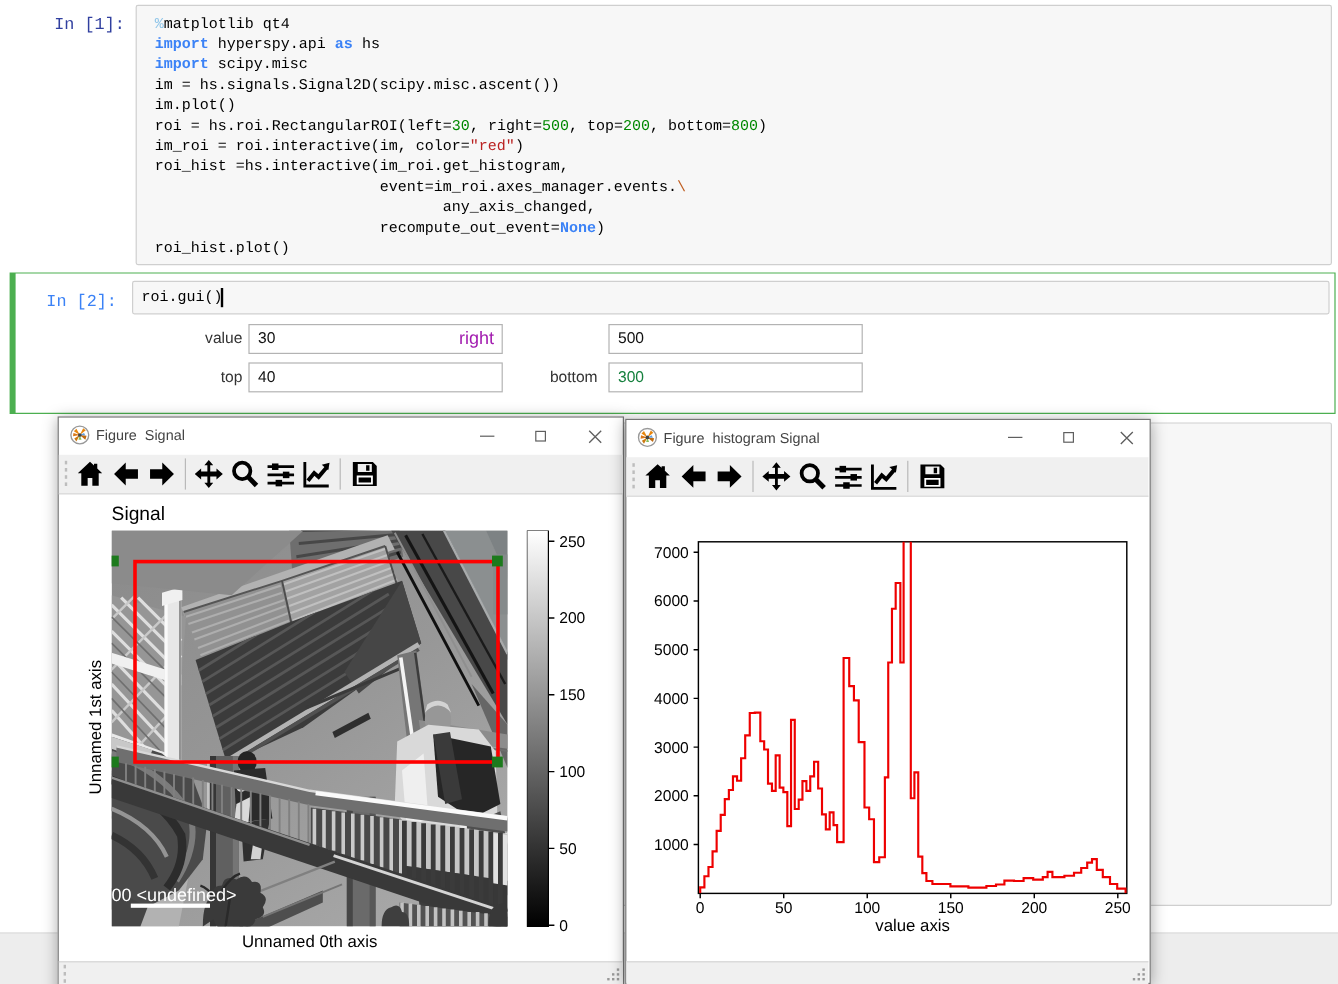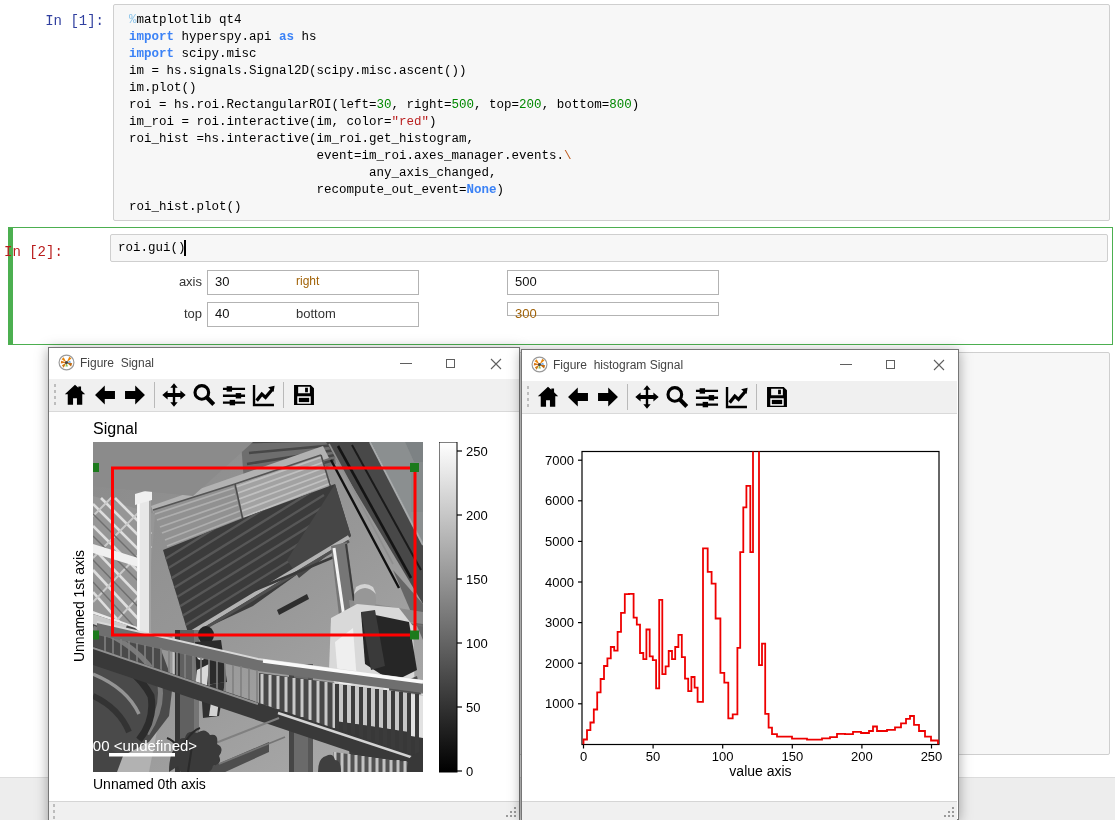--- a/index.html
+++ b/index.html
@@ -22,32 +22,32 @@
 im = hs.signals.Signal2D(scipy.misc.ascent())
 im.plot()
 roi = hs.roi.RectangularROI(left=<span class="num">30</span>, right=<span class="num">500</span>, top=<span class="num">200</span>, bottom=<span class="num">800</span>)
 im_roi = roi.interactive(im, color=<span class="str">"red"</span>)
 roi_hist =hs.interactive(im_roi.get_histogram,
                          event=im_roi.axes_manager.events.<span class="op">\</span>
                                 any_axis_changed,
                          recompute_out_event=<span class="kw">None</span>)
 roi_hist.plot()</pre>
 <div class="abs" style="left:8px;top:227px;width:1105px;height:118px;border:1px solid #4CAF50;border-left:5px solid #4CAF50;background:#fff"></div>
-<div class="abs mono" style="left:4px;top:244px;width:104px;text-align:left;font-size:14px;color:#b91c1c">In [2]:</div>
+<div class="abs mono" style="left:16px;top:244px;width:104px;text-align:center;font-size:14px;color:#3b82f6">In [2]:</div>
 <div class="abs" style="left:110px;top:234px;width:998px;height:28px;background:#f7f7f7;border:1px solid #cfcfcf;border-radius:2px"></div>
 <pre class="code abs" style="left:118px;top:240px">roi.gui()</pre>
 <div class="abs" style="left:184px;top:240px;width:1.5px;height:16px;background:#000"></div>
-<div class="abs" style="left:0;top:274px;width:202px;text-align:right;font-size:13px;color:#333">axis</div>
+<div class="abs" style="left:0;top:274px;width:202px;text-align:right;font-size:13px;color:#333">value</div>
 <div class="abs" style="left:207px;top:270px;width:212px;height:25px;border:1px solid #b3b3b3;background:#fff;font-size:13px;color:#111;padding:3px 0 0 7px">30</div>
-<div class="abs" style="left:296px;top:274px;width:202px;text-align:left;font-size:12px;color:#a16207">right</div>
+<div class="abs" style="left:296px;top:274px;width:202px;text-align:center;font-size:15px;color:#a21caf">right</div>
 <div class="abs" style="left:507px;top:270px;width:212px;height:25px;border:1px solid #b3b3b3;background:#fff;font-size:13px;color:#111;padding:3px 0 0 7px">500</div>
 <div class="abs" style="left:0;top:306px;width:202px;text-align:right;font-size:13px;color:#333">top</div>
 <div class="abs" style="left:207px;top:302px;width:212px;height:25px;border:1px solid #b3b3b3;background:#fff;font-size:13px;color:#111;padding:3px 0 0 7px">40</div>
-<div class="abs" style="left:296px;top:306px;width:202px;text-align:left;font-size:13px;color:#333">bottom</div>
-<div class="abs" style="left:507px;top:302px;width:212px;height:14px;border:1px solid #b3b3b3;background:#fff;font-size:13px;color:#a16207;padding:3px 0 0 7px">300</div>
+<div class="abs" style="left:296px;top:306px;width:202px;text-align:right;font-size:13px;color:#333">bottom</div>
+<div class="abs" style="left:507px;top:302px;width:212px;height:25px;border:1px solid #b3b3b3;background:#fff;font-size:13px;color:#15803d;padding:3px 0 0 7px">300</div>
 <div class="abs" style="left:48px;top:347px;width:472px;height:528px;background:#fff;border:1px solid #767676;box-shadow:0 2px 12px rgba(0,0,0,0.35)">
 <div class="abs" style="left:9px;top:6px"><svg width="17" height="17" viewBox="0 0 24 24">
 <circle cx="12" cy="12" r="10.5" fill="#fff" stroke="#999" stroke-width="1.6"></circle>
 <g>
 <path d="M12 12 5 7.5 8 4.5z" fill="#e8860c"></path>
 <path d="M12 12 4 13.5 4.5 9.5z" fill="#d97716"></path>
 <path d="M12 12 16 4l3 2.5z" fill="#e8860c"></path>
 <path d="M12 12 18.5 17.5 20 13z" fill="#bf6a10"></path>
 <path d="M12 12 8 19.5 5.5 16z" fill="#cc7a12"></path>
 <path d="M12 12l5-2.5 1.5 3z" fill="#4a90d9" opacity="0.85"></path>
@@ -96,21 +96,21 @@
       <path fill="none" stroke="#000" stroke-width="3" d="M5.2 17.2 10 11.2l3.4 3 6.6-7.8"></path>
       <path fill="#000" d="M21.8 3.4l-6 1.4 5 4.4z"></path>
     </svg>
     <div style="position:absolute;left:234px;top:34px;width:1px;height:26px;background:#b9b9b9"></div>
     <svg style="position:absolute;left:242.0px;top:34.0px" width="26" height="26" viewBox="0 0 24 24">
       <path fill="#000" d="M2.8 2.8h15.4l3 3v15.4H2.8zM6.6 4.4v6h10.8v-6zm6.4 0.9v4.2h2.6V5.3zM5.8 13.2h12.4V20H5.8z"></path>
       <path fill="#fff" d="M5.8 13.2h12.4V20H5.8z"></path>
       <path fill="#000" d="M7.2 14.6h9.6v4H7.2z"></path>
     </svg>
 <div class="abs" style="left:44px;top:72px;width:330px;text-align:left;font-size:16px;color:#000">Signal</div>
-<div class="abs" style="left:44px;top:428px;width:330px;font-size:14px;color:#000">Unnamed 0th axis</div>
+<div class="abs" style="left:44px;top:428px;width:330px;text-align:center;font-size:14px;color:#000">Unnamed 0th axis</div>
 <div class="abs" style="left:-49px;top:249px;width:160px;height:18px;text-align:center;font-size:14px;color:#000;transform:rotate(-90deg);transform-origin:center">Unnamed 1st axis</div>
 <svg class="abs" style="left:44px;top:94px" width="330" height="330" viewBox="0 0 330 330">
       <defs>
         <linearGradient id="sky" x1="0" y1="0" x2="0.75" y2="1">
           <stop offset="0" stop-color="#8a8a8a"></stop>
           <stop offset="0.55" stop-color="#979797"></stop>
           <stop offset="1" stop-color="#a8a8a8"></stop>
         </linearGradient>
       </defs>
       <rect width="330" height="330" fill="url(#sky)"></rect>

